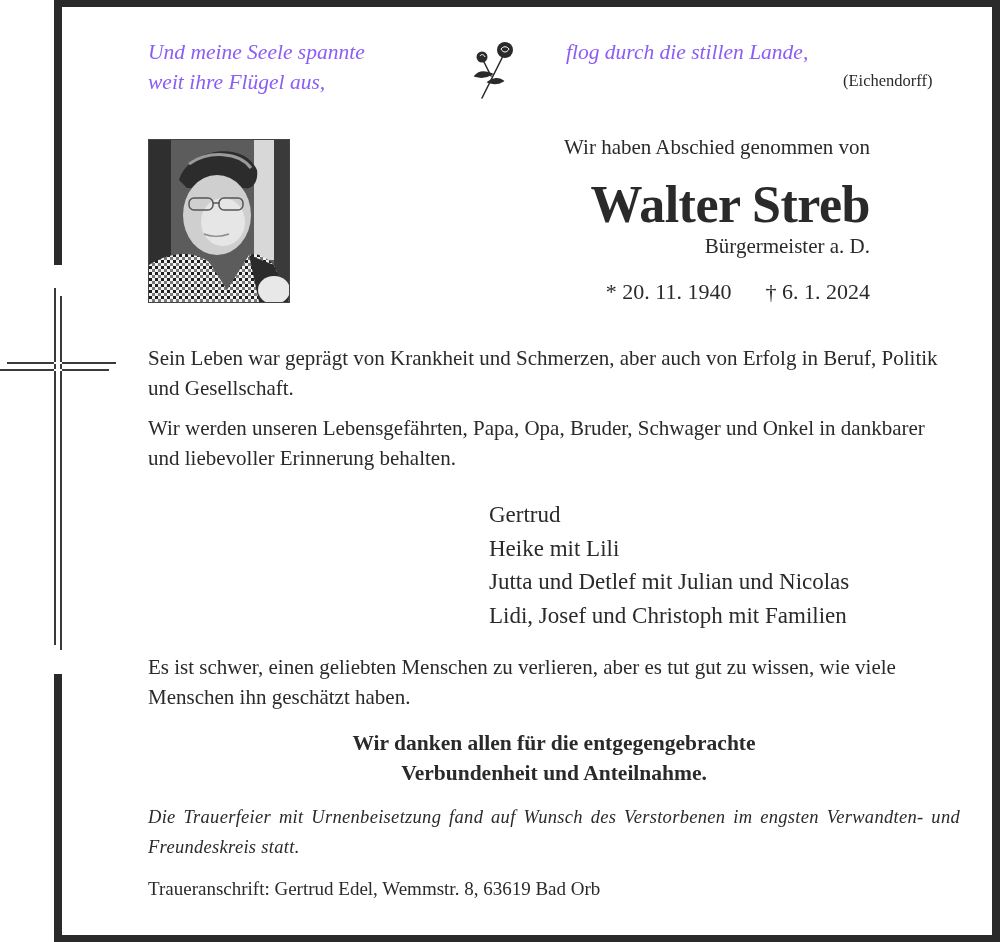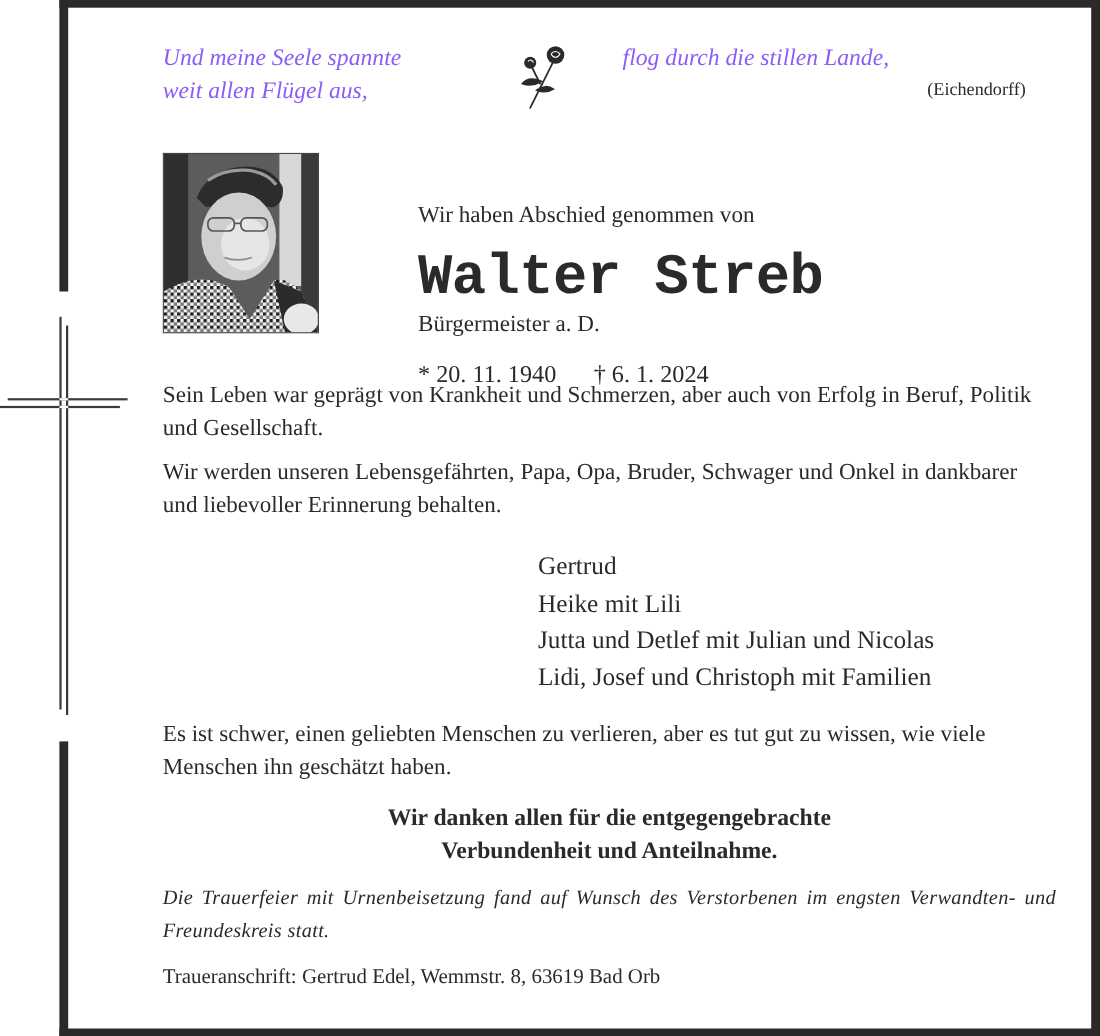--- a/index.html
+++ b/index.html
@@ -30,23 +30,23 @@
   .poem-right { left: 566px; top: 37px; font-family: Liberation Serif, serif; }
   .poem-author { position: absolute; left: 843px; top: 71px; font-size: 16.5px; font-style: normal; }
   .rose { position: absolute; left: 465px; top: 38px; width: 50px; height: 62px; }
 
   
   .photo { position: absolute; left: 148px; top: 139px; width: 140px; height: 162px;
            border: 1px solid #444; overflow: hidden;
            background: linear-gradient(90deg, #3b3b3b 0%, #6a6a6a 18%, #8d8d8d 30%, #5a5a5a 60%, #cfcfcf 80%, #4a4a4a 100%); }
 
   
-  .center-col { position: absolute; left: 380px; width: 490px; text-align: left; margin-top: 48px; }
+  .center-col { position: absolute; left: 380px; width: 490px; text-align: right; }
   .intro { top: 135px; font-size: 21px; }
-  .name  { top: 176px; font-size: 52px; font-weight: bold; letter-spacing: -0.5px; line-height: 58px; font-family: Liberation Mono, monospace; }
+  .name  { top: 176px; font-size: 52px; font-weight: bold; letter-spacing: -0.5px; line-height: 58px; }
   .title { top: 234px; font-size: 21px; }
   .dates { top: 279px; font-size: 22px; }
   .dates span { display: inline-block; }
   .dates .death { margin-left: 34px; }
 
   
   .para { position: absolute; left: 148px; width: 812px; font-size: 21px; line-height: 30px; }
   .p1 { top: 343px; }
   .p2 { top: 413px; }
   .p3 { top: 652px; }
@@ -74,21 +74,21 @@
   <div class="cross-line cv1"></div>
   <div class="cross-line cv2"></div>
   <div class="cross-line ch1"></div>
   <div class="cross-line ch2"></div>
   <div class="cross-gap cg1"></div>
   <div class="cross-gap cg2"></div>
 </div>
 
 <div class="poem poem-left">
   <div>Und meine Seele spannte</div>
-  <div>weit allen Flügel aus,</div>
+  <div>weit ihre Flügel aus,</div>
 </div>
 
 <svg class="rose" viewBox="0 0 50 62">
   <g fill="none" stroke="#2a2a2a" stroke-width="1.6" stroke-linecap="round">
     <path d="M17 60 L38 18"></path>
     <path d="M26 38 L18 22"></path>
     <path d="M27 36 C 20 33, 14 33, 10 38 C 16 40, 22 39, 27 36 Z" fill="#2a2a2a"></path>
     <path d="M23 44 C 28 40, 34 40, 38 43 C 33 46, 28 46, 23 44 Z" fill="#2a2a2a"></path>
   </g>
   <g fill="#2a2a2a">

